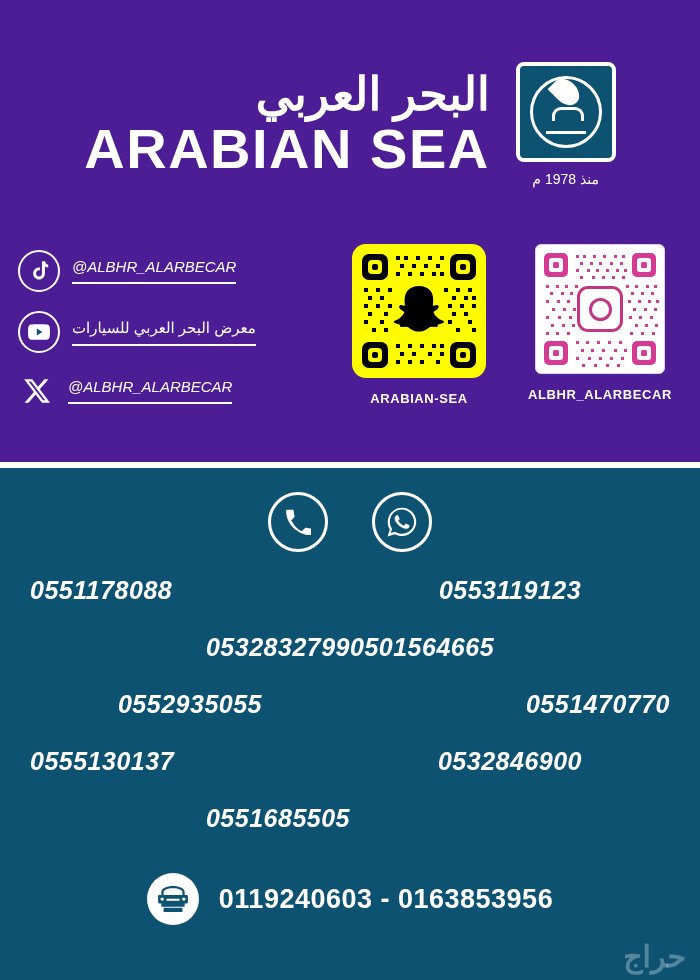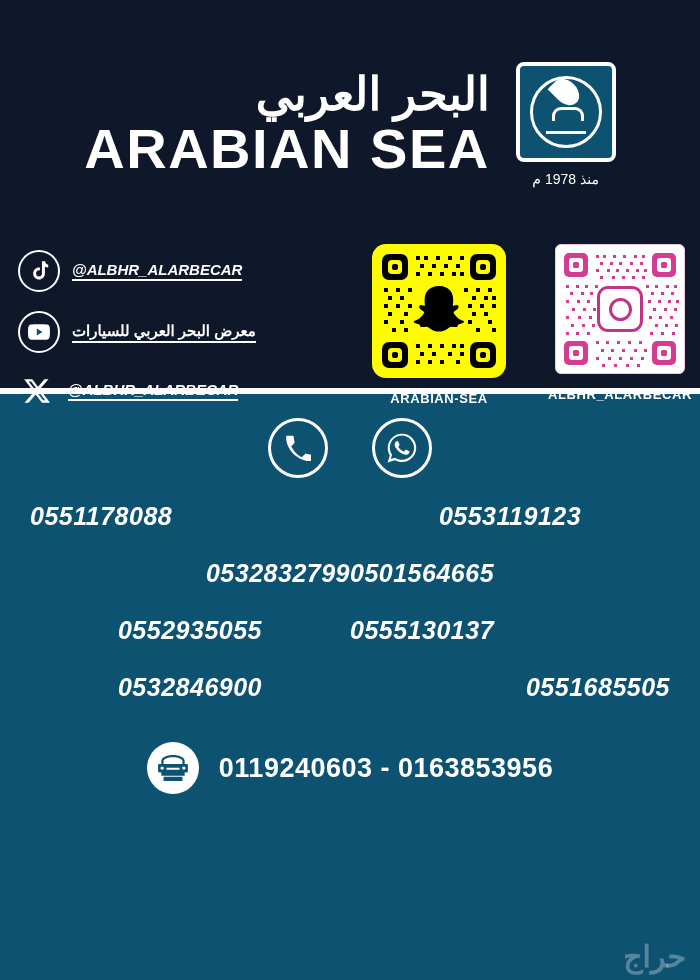--- a/index.html
+++ b/index.html
@@ -12,22 +12,22 @@
     position:relative;
   }
   .card{
     position:absolute;inset:0;
     background:#0e5272;
     display:flex;flex-direction:column;
   }
   
   .top{
     position:relative;
-    height:388px;
-    background:#0f172a;
+    height:462px;
+    background:#4c1d95;
   }
   .brand{
     display:flex;align-items:center;justify-content:center;
     gap:26px;
     padding-top:62px;
   }
   .logo-block{
     display:flex;flex-direction:column;align-items:center;
   }
   .logo-box{
@@ -85,28 +85,28 @@
   }
   .social-row{display:flex;align-items:center;gap:12px;}
   .si{
     width:38px;height:38px;border-radius:50%;
     border:2px solid #ffffff;
     display:flex;align-items:center;justify-content:center;
     flex:0 0 auto;
   }
   .si svg{display:block;}
   .handle{
-    font-size:15px;font-weight:bold;font-style:italic;
-    border-bottom:2px solid #ffffff;padding-bottom:1px;
+    font-size:15px;font-weight:normal;font-style:italic;
+    border-bottom:2px solid #ffffff;padding-bottom:7px;
   }
   .handle.ar{direction:rtl;font-style:normal;}
   
   .qrs{
     position:absolute;left:352px;top:244px;
-    display:flex;gap:42px;margin-left:20px;
+    display:flex;gap:42px;
   }
   .qr-wrap{display:flex;flex-direction:column;align-items:center;}
   .qr-snap{
     width:134px;height:134px;background:#FFFC00;border-radius:14px;
     position:relative;overflow:hidden;
   }
   .qr-insta{
     width:128px;height:128px;background:#ffffff;border-radius:6px;
     position:relative;overflow:hidden;border:1px solid #e7cde2;
   }
@@ -440,20 +440,21 @@
         </svg>
       </div>
     </div>
 
     <div class="phones">
       <div class="pn col0">0551178088</div>
       <div class="pn col1">0553119123</div>
       <div class="pn col2">0532832799</div>
       <div class="pn col0">0501564665</div>
       <div class="pn col1">0552935055</div>
+      <div class="pn col2">0551470770</div>
       <div class="pn col0">0555130137</div>
       <div class="pn col1">0532846900</div>
       <div class="pn col2">0551685505</div>
     </div>
 
 
     <div class="landline">
       <div class="ll-circle">
         <svg width="30" height="28" viewBox="0 0 32 30" fill="#0e5272">
           <path d="M16 1C9 1 3.5 3.6 3.5 7.4v3.2H1.4C.6 10.6 0 11.2 0 12v6.3c0 .8.6 1.4 1.4 1.4h2.1v3.6h25V19.7h2.1c.8 0 1.4-.6 1.4-1.4V12c0-.8-.6-1.4-1.4-1.4h-2.1V7.4C28.5 3.6 23 1 16 1zm0 2.4c6.1 0 10.1 2.2 10.1 4v3.2H5.9V7.4c0-1.8 4-4 10.1-4zM4.4 13.3c1 0 1.8.8 1.8 1.8s-.8 1.8-1.8 1.8-1.8-.8-1.8-1.8.8-1.8 1.8-1.8zm23.2 0c1 0 1.8.8 1.8 1.8s-.8 1.8-1.8 1.8-1.8-.8-1.8-1.8.8-1.8 1.8-1.8zM9 14.6h14v2.2H9v-2.2zM5.9 24.5h20.2V29H5.9v-4.5z"></path>

